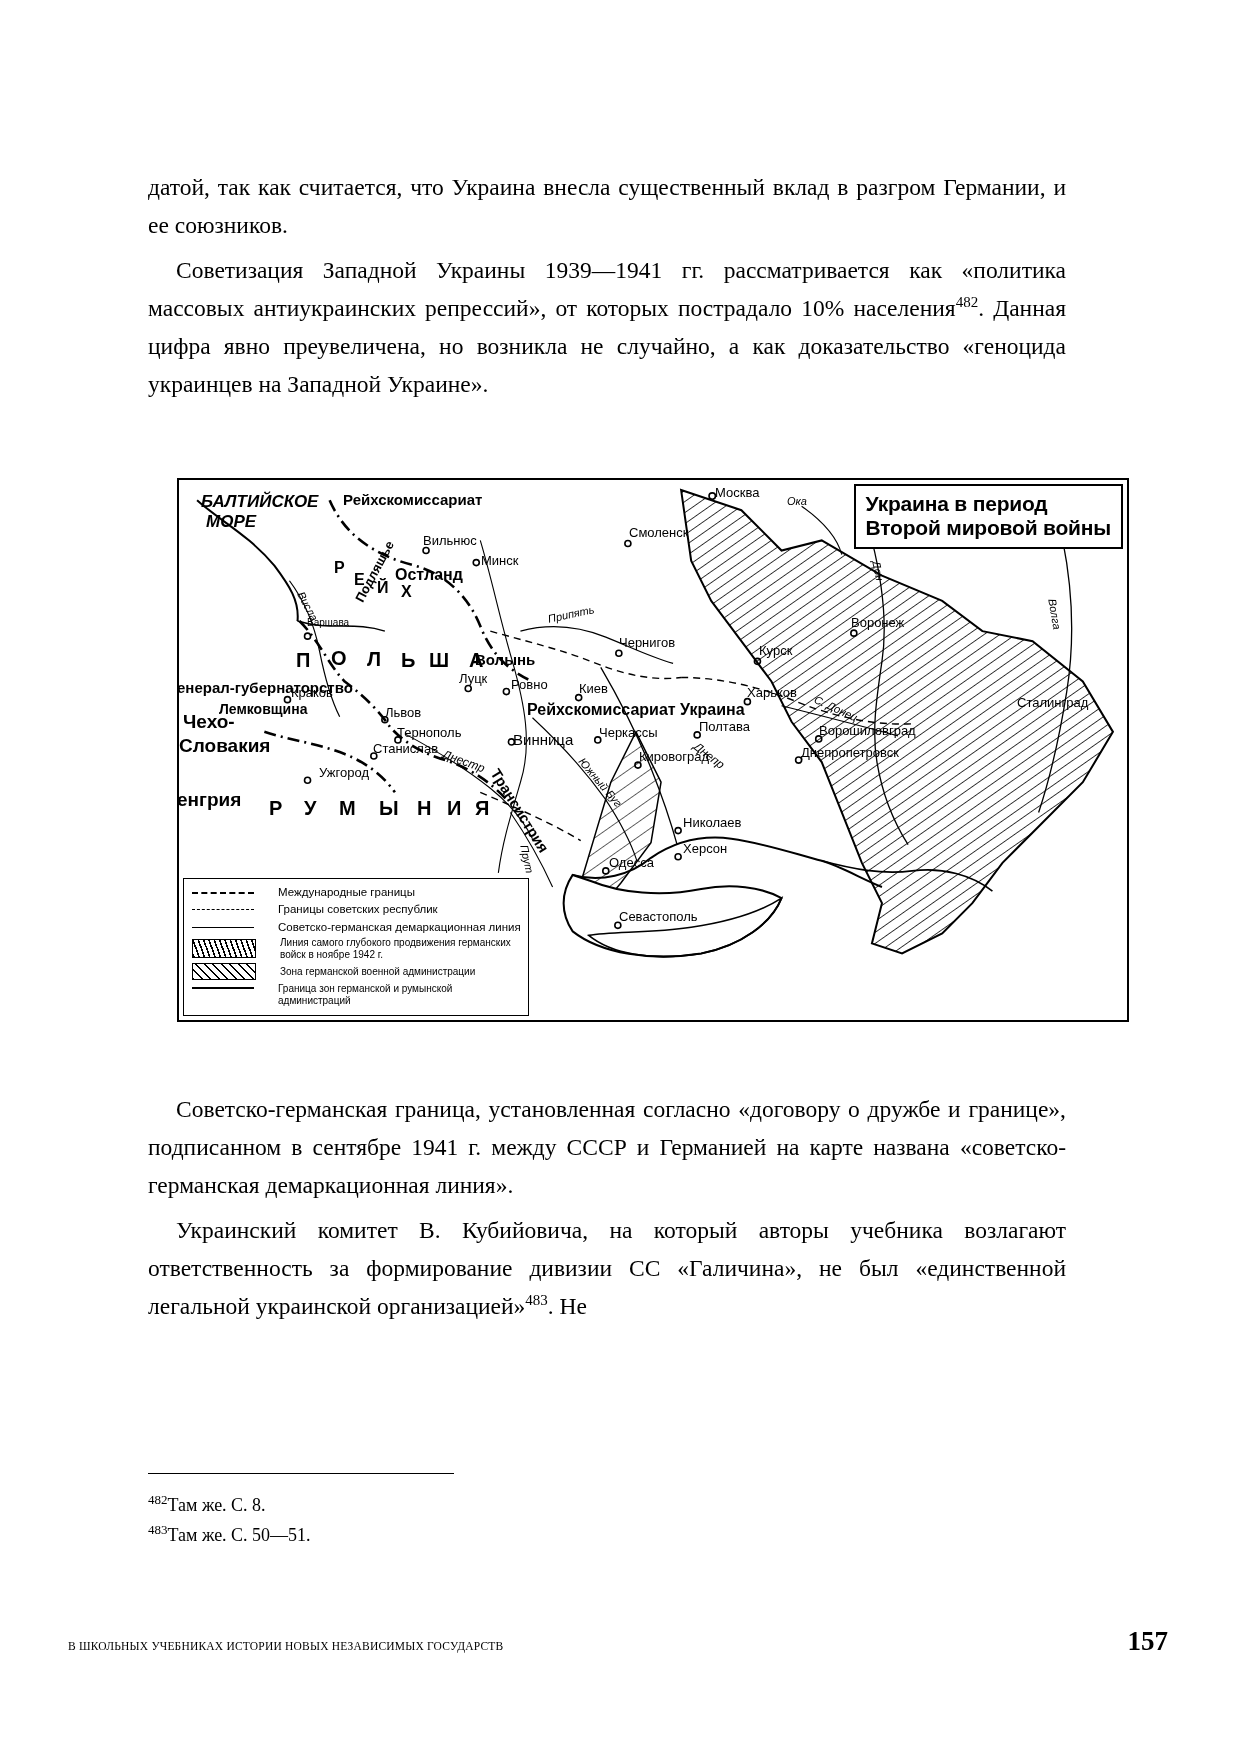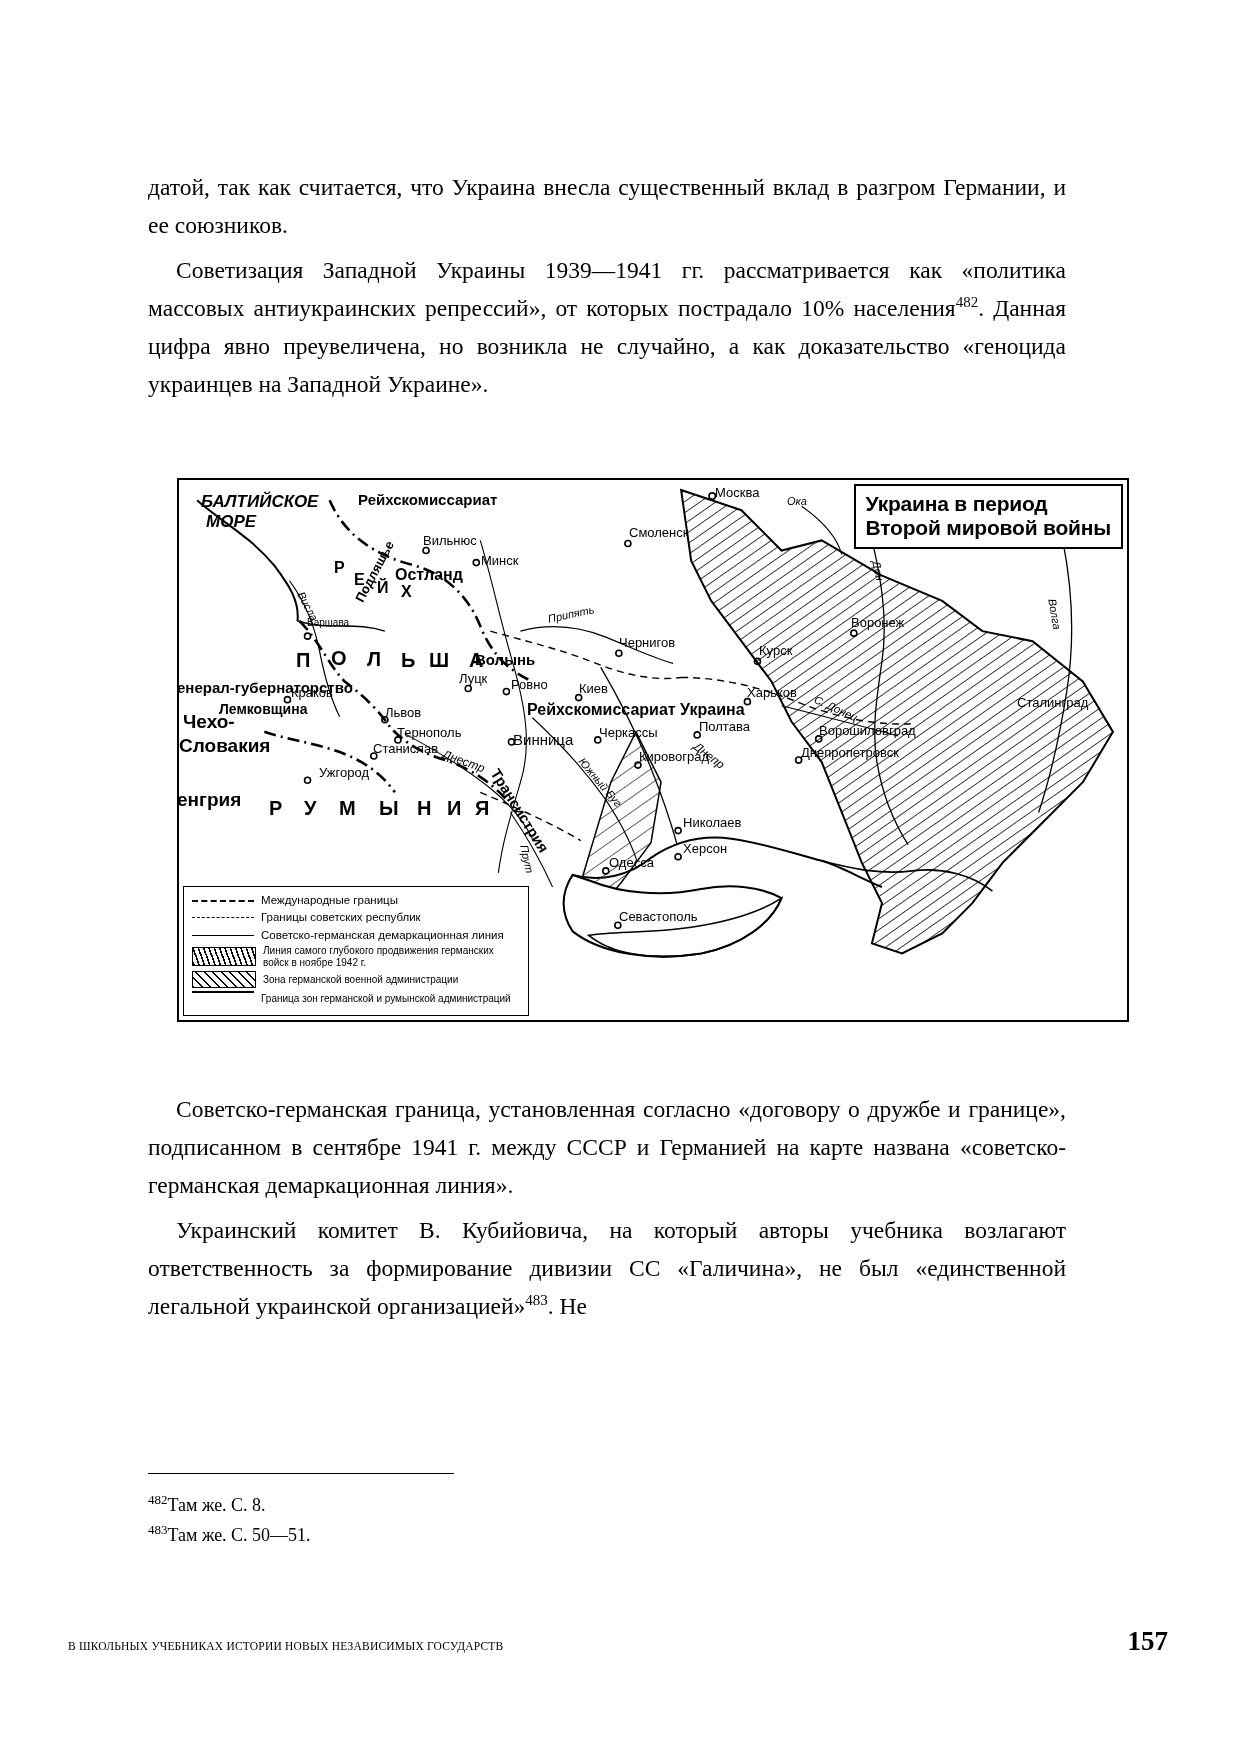--- a/index.html
+++ b/index.html
@@ -97,20 +97,21 @@
     background: #fff;
     padding: 6px 6px 6px 8px;
     font-family: "Liberation Sans", sans-serif;
     font-size: 11.5px;
     line-height: 1.25;
   }
   .legend-row {
     display: flex;
     align-items: center;
     margin-bottom: 3px;
+    gap: 17px;
   }
   .legend-swatch {
     width: 62px;
     min-width: 62px;
     height: 12px;
     margin-right: 7px;
     position: relative;
   }
   .legend-swatch.sw-dashdot::after {
     content: "";
@@ -293,21 +294,21 @@
           <circle cx="497" cy="348" r="3"></circle>
           <circle cx="497" cy="374" r="3"></circle>
           <circle cx="425" cy="388" r="3"></circle>
           <circle cx="437" cy="442" r="3"></circle>
         </g>
       </svg>
     </div>
 
     <div class="map-label ml-bold ml-italic" style="left:22px;top:13px;font-size:17px;">БАЛТИЙСКОЕ</div>
     <div class="map-label ml-bold ml-italic" style="left:27px;top:33px;font-size:17px;">МОРЕ</div>
-    <div class="map-label ml-bold" style="left:179px;top:12px;font-size:15px;">Рейхскомиссариат</div>
+    <div class="map-label ml-bold" style="left:164px;top:12px;font-size:15px;">Рейхскомиссариат</div>
     <div class="map-label ml-bold" style="left:216px;top:87px;font-size:16px;">Остланд</div>
     <div class="map-label ml-bold" style="left:155px;top:80px;font-size:16px;">Р</div>
     <div class="map-label ml-bold" style="left:175px;top:92px;font-size:16px;">Е</div>
     <div class="map-label ml-bold" style="left:198px;top:100px;font-size:16px;">Й</div>
     <div class="map-label ml-bold" style="left:222px;top:104px;font-size:16px;">Х</div>
 
     <div class="map-label ml-bold" style="left:117px;top:170px;font-size:20px;">П</div>
     <div class="map-label ml-bold" style="left:152px;top:168px;font-size:20px;">О</div>
     <div class="map-label ml-bold" style="left:188px;top:169px;font-size:20px;">Л</div>
     <div class="map-label ml-bold" style="left:222px;top:170px;font-size:20px;">Ь</div>

